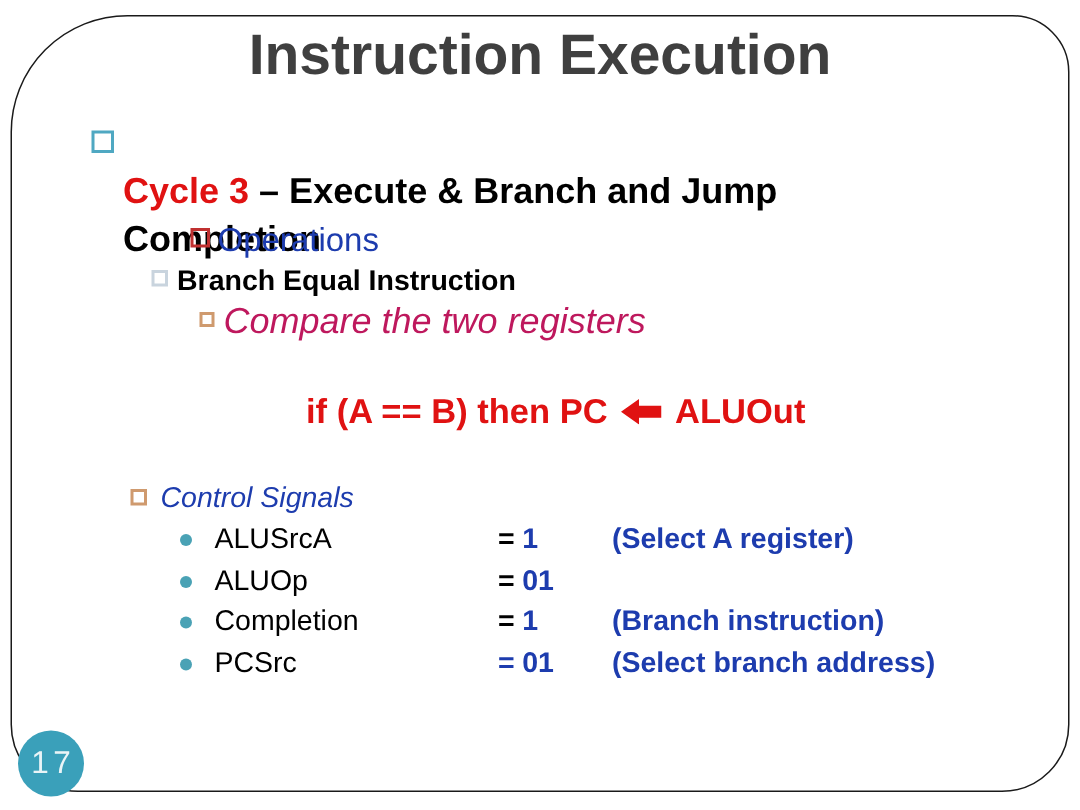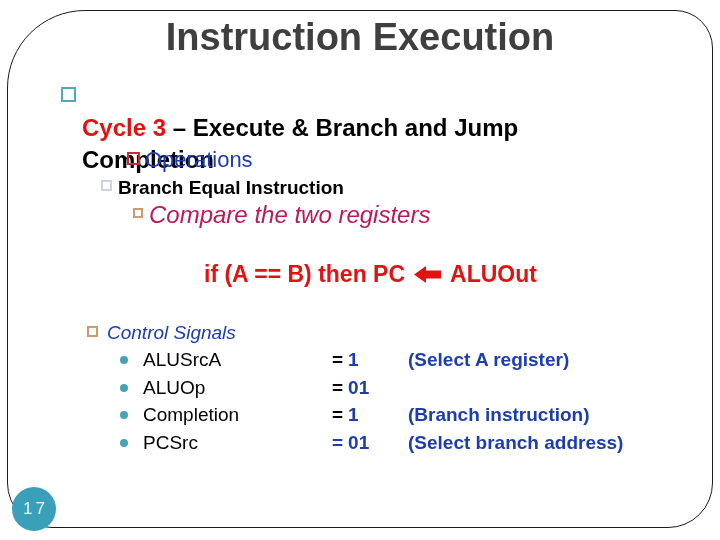--- a/index.html
+++ b/index.html
@@ -25,21 +25,21 @@
     border: 1.5px solid #1a1a1a;
     border-radius: 78px 38px 45px 45px;
   }
   .page-circle {
     position: absolute;
     left: 12px; top: 487px;
     width: 44px; height: 44px;
     border-radius: 50%;
     background: var(--teal);
     color: #e9f4f7;
-    font-size: 17px;
+    font-size: 21px;
     letter-spacing: 3px;
     display: flex; align-items: center; justify-content: center;
     padding-left: 3px;
   }
   .slide-title {
     position: absolute;
     left: 0; top: 16px; width: 720px;
     text-align: center;
     font-size: 38px;
     font-weight: bold;

